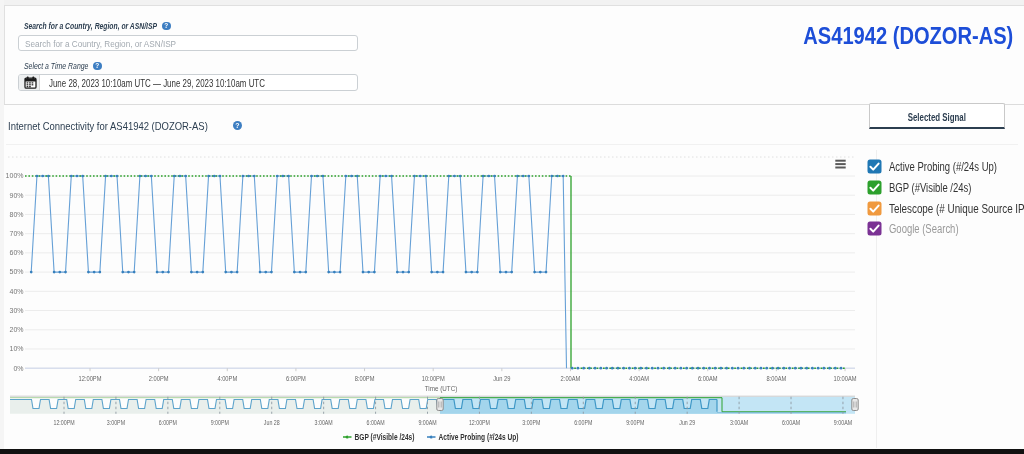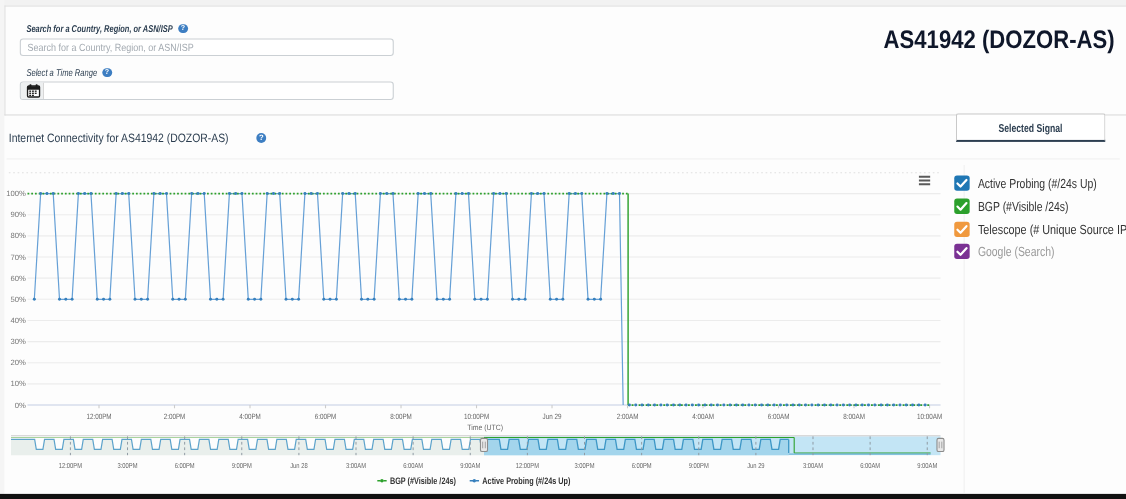--- a/index.html
+++ b/index.html
@@ -39,23 +39,24 @@
           <rect x="5.1" y="6.3" width="1.7" height="1.2"></rect>
           <rect x="7.6" y="6.3" width="1.7" height="1.2"></rect>
         <rect x="2.6" y="8.2" width="1.7" height="1.2"></rect>
           <rect x="5.1" y="8.2" width="1.7" height="1.2"></rect>
           <rect x="7.6" y="8.2" width="1.7" height="1.2"></rect>
         <rect x="2.6" y="10.1" width="1.7" height="1.2"></rect>
           <rect x="5.1" y="10.1" width="1.7" height="1.2"></rect>
       </g>
     </svg>
   </div>
-</div>
-
-<div class="abs" style="left:0;top:23px;width:1013px;text-align:right;font-size:23px;font-weight:bold;color:#0f172a;"><span class="sx" style="transform:scaleX(0.874);transform-origin:right center;">AS41942 (DOZOR-AS)</span></div>
+  <div style="position:absolute;left:30px;top:1.5px;font-size:10.5px;color:#333;"><span class="sx" style="transform:scaleX(0.755);">June 28, 2023 10:10am UTC — June 29, 2023 10:10am UTC</span></div>
+</div>
+
+<div class="abs" style="left:0;top:23px;width:1013px;text-align:right;font-size:23px;font-weight:bold;color:#1d4ed8;"><span class="sx" style="transform:scaleX(0.874);transform-origin:right center;">AS41942 (DOZOR-AS)</span></div>
 
 <div class="abs" style="left:6px;top:144px;width:1012px;height:1px;background:#f1f1f1;"></div>
 
 <div class="abs" style="left:4px;top:104px;width:1020px;height:1px;background:#dcdcdc;"></div>
 
 <div class="abs" style="left:8px;top:120px;font-size:11px;font-weight:normal;color:#2c3e50;"><span class="sx" style="transform:scaleX(0.86);">Internet Connectivity for AS41942 (DOZOR-AS)</span></div>
 <span class="abs" style="left:233px;top:120.5px;width:9px;height:9px;border-radius:50%;background:#3d7ec2;color:#fff;font-size:7px;font-weight:bold;text-align:center;line-height:9px;">?</span>
 
 <div class="abs" style="left:876px;top:150px;width:1px;height:298px;background:#efefef;"></div>
 

